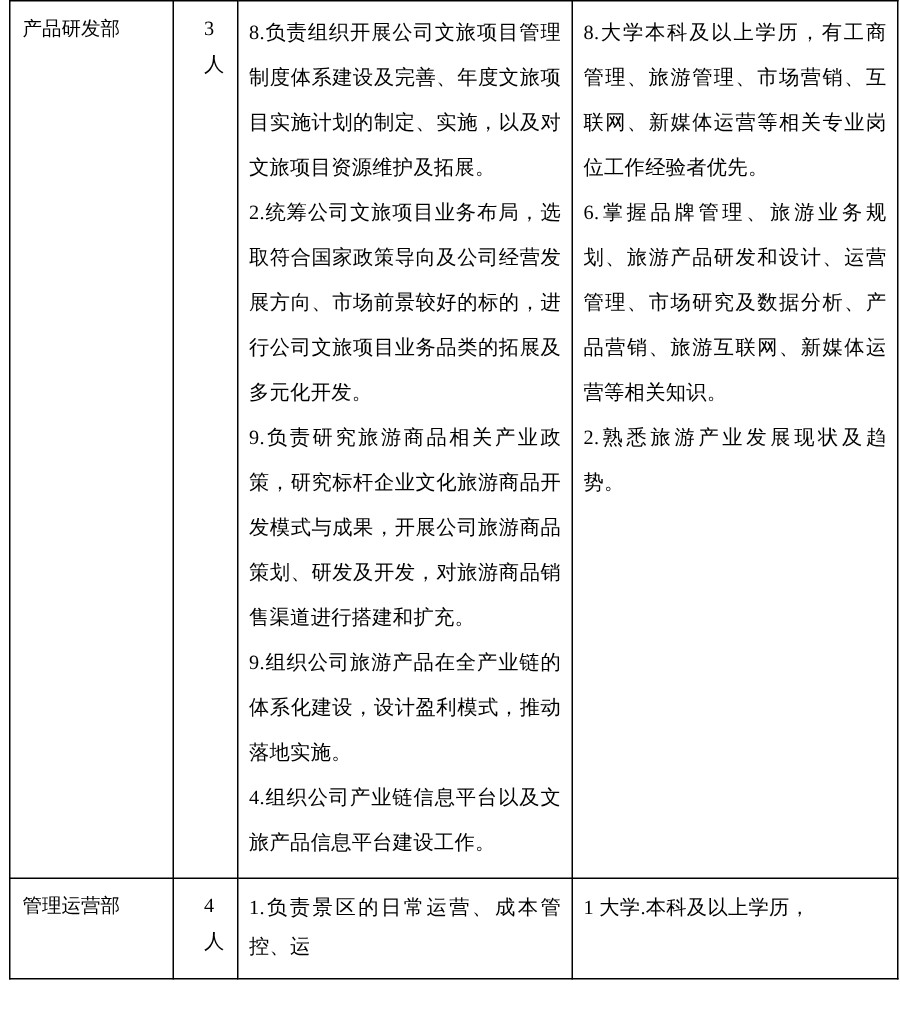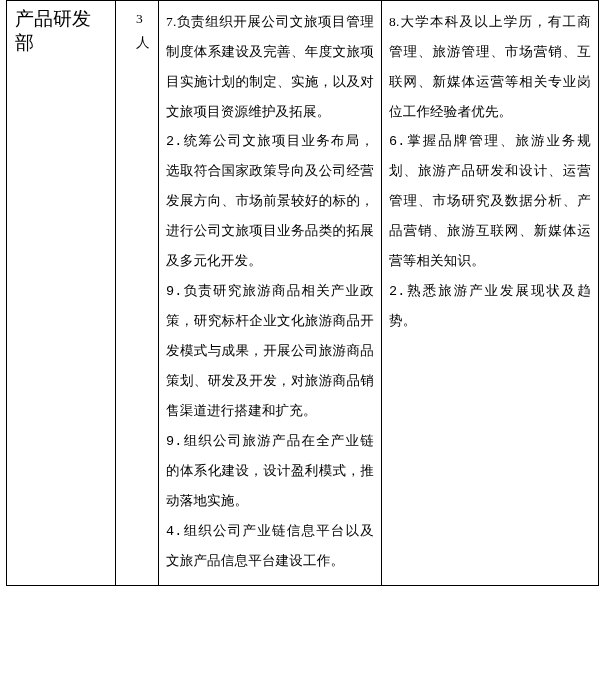--- a/index.html
+++ b/index.html
@@ -54,24 +54,23 @@
   .para {
     font-size: 13.5px;
     line-height: 30px;
     letter-spacing: 0.2px;
     text-align: justify;
     text-justify: inter-ideograph;
     margin: 0;
   }
   .para + .para {
     margin-top: 0;
-    font-family: Liberation Mono, monospace;
   }
   .dept-text {
-    font-size: 19px;
+    font-size: 13px;
     line-height: 24px;
   }
   .count-text {
     font-size: 13.5px;
     line-height: 24px;
     margin-left: 12px;
   }
   .lastrow .para {
     line-height: 26px;
   }
@@ -91,30 +90,52 @@
             <div class="dept-text">产品研发部</div>
           </div>
         </td>
         <td class="col-count count-cell vcenter">
           <div class="cell-inner">
             <div class="count-text">3 人</div>
           </div>
         </td>
         <td class="col-duty">
           <div class="cell-inner">
-            <p class="para">7.负责组织开展公司文旅项目管理制度体系建设及完善、年度文旅项目实施计划的制定、实施，以及对文旅项目资源维护及拓展。</p>
+            <p class="para">8.负责组织开展公司文旅项目管理制度体系建设及完善、年度文旅项目实施计划的制定、实施，以及对文旅项目资源维护及拓展。</p>
             <p class="para">2.统筹公司文旅项目业务布局，选取符合国家政策导向及公司经营发展方向、市场前景较好的标的，进行公司文旅项目业务品类的拓展及多元化开发。</p>
             <p class="para">9.负责研究旅游商品相关产业政策，研究标杆企业文化旅游商品开发模式与成果，开展公司旅游商品策划、研发及开发，对旅游商品销售渠道进行搭建和扩充。</p>
             <p class="para">9.组织公司旅游产品在全产业链的体系化建设，设计盈利模式，推动落地实施。</p>
             <p class="para">4.组织公司产业链信息平台以及文旅产品信息平台建设工作。</p>
           </div>
         </td>
         <td class="col-req">
           <div class="cell-inner">
             <p class="para">8.大学本科及以上学历，有工商管理、旅游管理、市场营销、互联网、新媒体运营等相关专业岗位工作经验者优先。</p>
             <p class="para">6.掌握品牌管理、旅游业务规划、旅游产品研发和设计、运营管理、市场研究及数据分析、产品营销、旅游互联网、新媒体运营等相关知识。</p>
             <p class="para">2.熟悉旅游产业发展现状及趋势。</p>
           </div>
         </td>
       </tr>
+      <tr class="lastrow clip-bottom">
+        <td class="col-dept dept-cell">
+          <div class="cell-inner">
+            <div class="dept-text">管理运营部</div>
+          </div>
+        </td>
+        <td class="col-count count-cell">
+          <div class="cell-inner">
+            <div class="count-text">4 人</div>
+          </div>
+        </td>
+        <td class="col-duty">
+          <div class="cell-inner">
+            <p class="para">1.负责景区的日常运营、成本管控、运</p>
+          </div>
+        </td>
+        <td class="col-req">
+          <div class="cell-inner">
+            <p class="para">1 大学.本科及以上学历，</p>
+          </div>
+        </td>
+      </tr>
     </tbody>
   </table>
 </div>
 
 </body></html>

